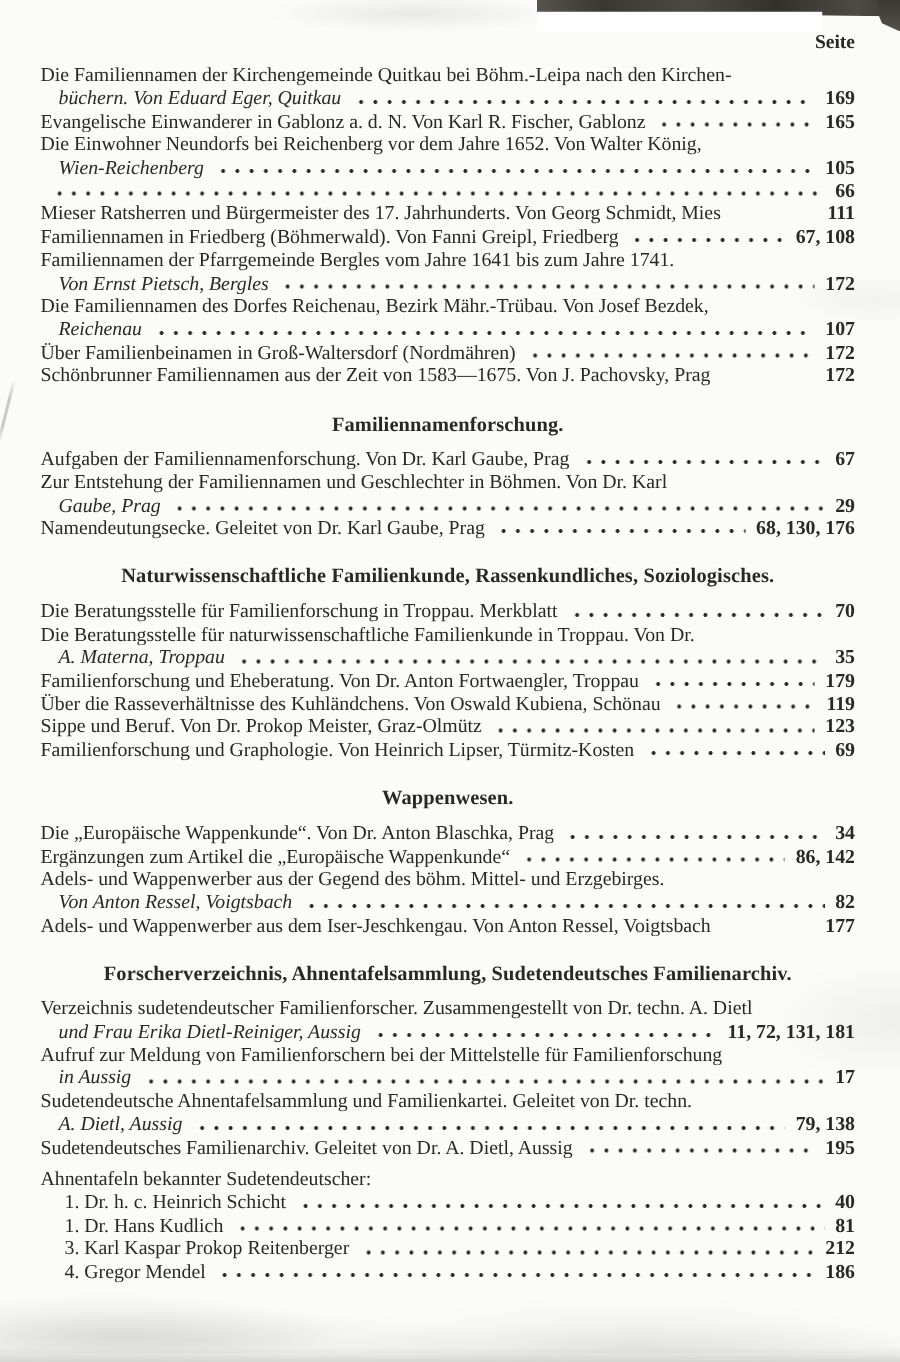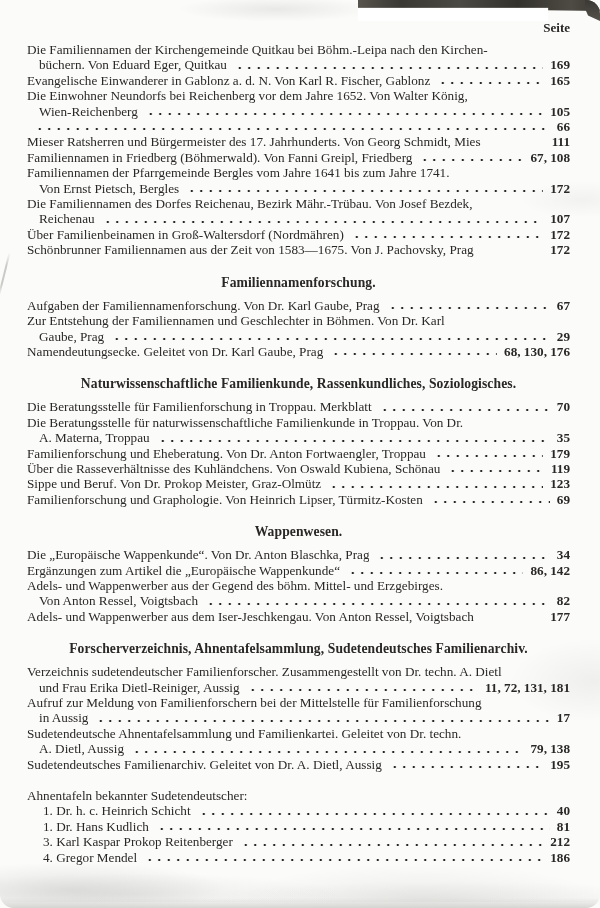--- a/index.html
+++ b/index.html
@@ -9,21 +9,20 @@
     --smudge:#cfcfcc;
   }
   html,body{margin:0;padding:0;background:var(--paper);}
   .page{
     position:relative;
     width:600px;height:908px;
     background:var(--paper);
     overflow:hidden;
     font-family:"Liberation Serif","DejaVu Serif",serif;
     color:var(--ink);
-    border-radius:14px;
   }
   
   .speckle{
     position:absolute;inset:0;pointer-events:none;
     background:
       radial-gradient(140px 18px at 46% 1%, rgba(120,120,115,.14), transparent 70%),
       radial-gradient(220px 40px at 12% 98%, rgba(120,120,115,.18), transparent 70%),
       radial-gradient(260px 50px at 70% 99%, rgba(130,130,125,.12), transparent 70%),
       radial-gradient(120px 60px at 99% 75%, rgba(130,130,125,.10), transparent 70%),
       radial-gradient(90px 26px at 97% 22%, rgba(130,130,125,.08), transparent 70%);
@@ -81,23 +80,23 @@
     letter-spacing:.1px;
   }
   .toc-row{
     display:flex;
     align-items:baseline;
     line-height:15.4px;
     font-size:13.2px;
     white-space:nowrap;
   }
   .toc-row .txt{flex:0 1 auto;overflow:hidden;}
-  .toc-row.cont .txt{padding-left:12px;}
+  .toc-row.cont .txt{padding-left:12px;font-style:italic;}
   .toc-row.num-item .txt{padding-left:16px;}
-  .toc-row.gap-top{margin-top:16px;}
+  .toc-row.gap-top{margin-top:6px;}
   .leader{
     flex:1 1 auto;
     min-width:0;
     align-self:stretch;
     margin:0 7px 0 8px;
     background-image:radial-gradient(circle, var(--ink) 1.05px, transparent 1.55px);
     background-size:9.5px 4px;
     background-repeat:repeat-x;
     background-position:left bottom 3px;
   }

